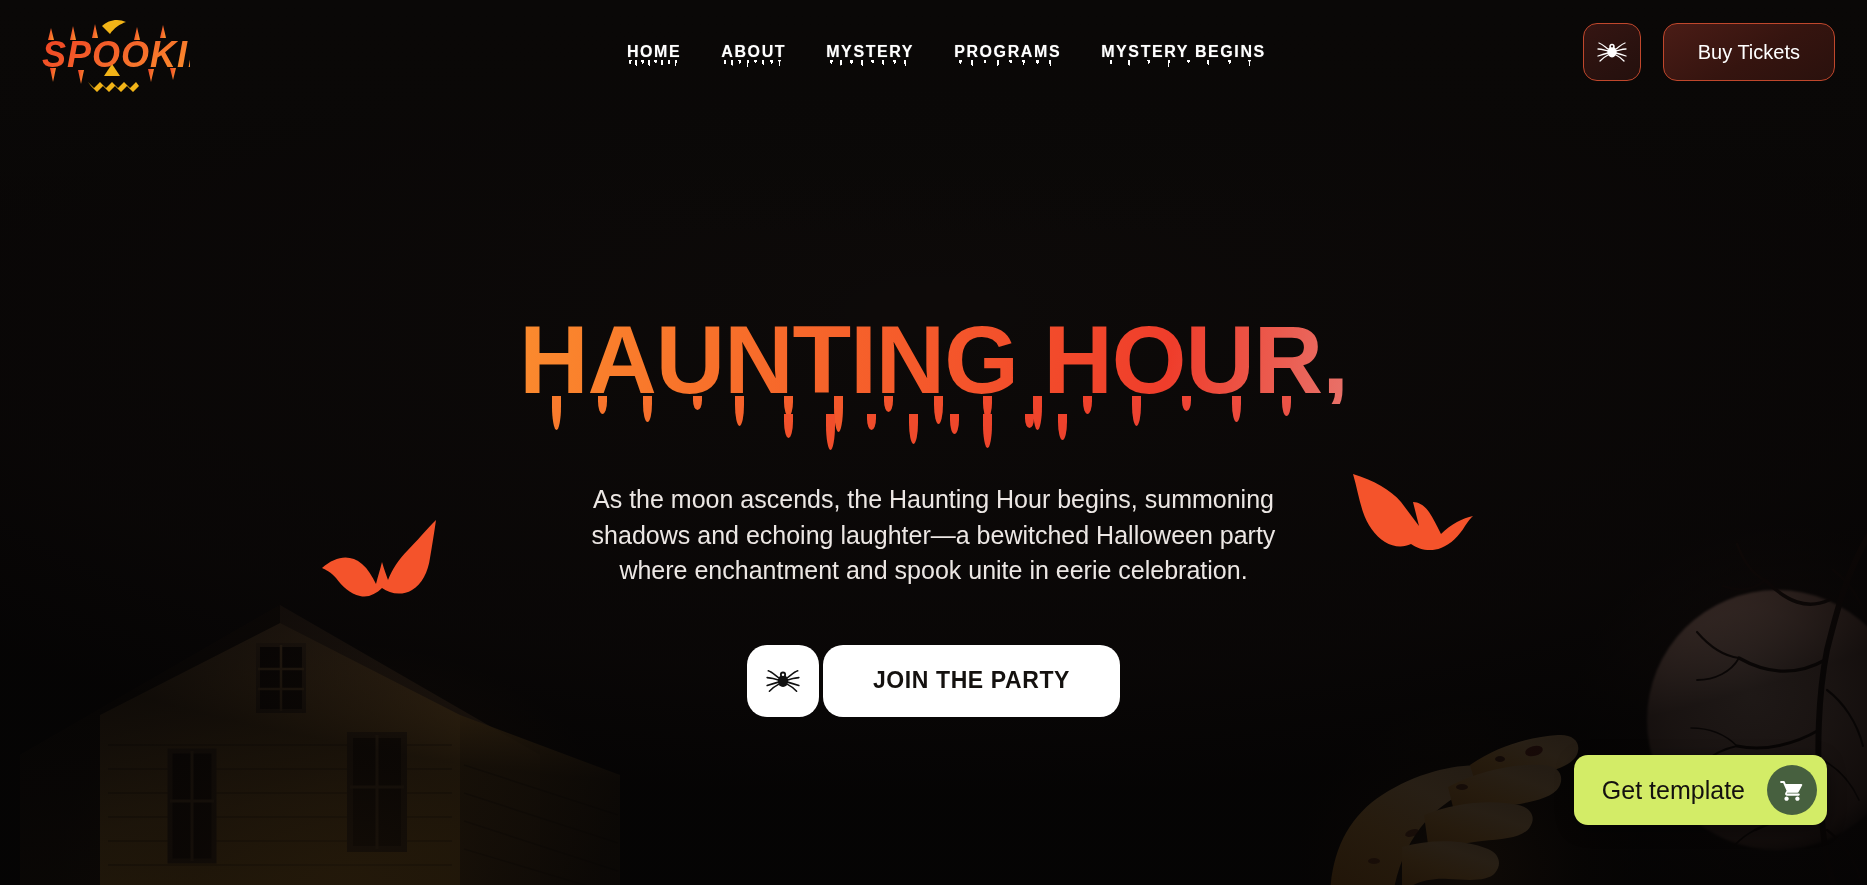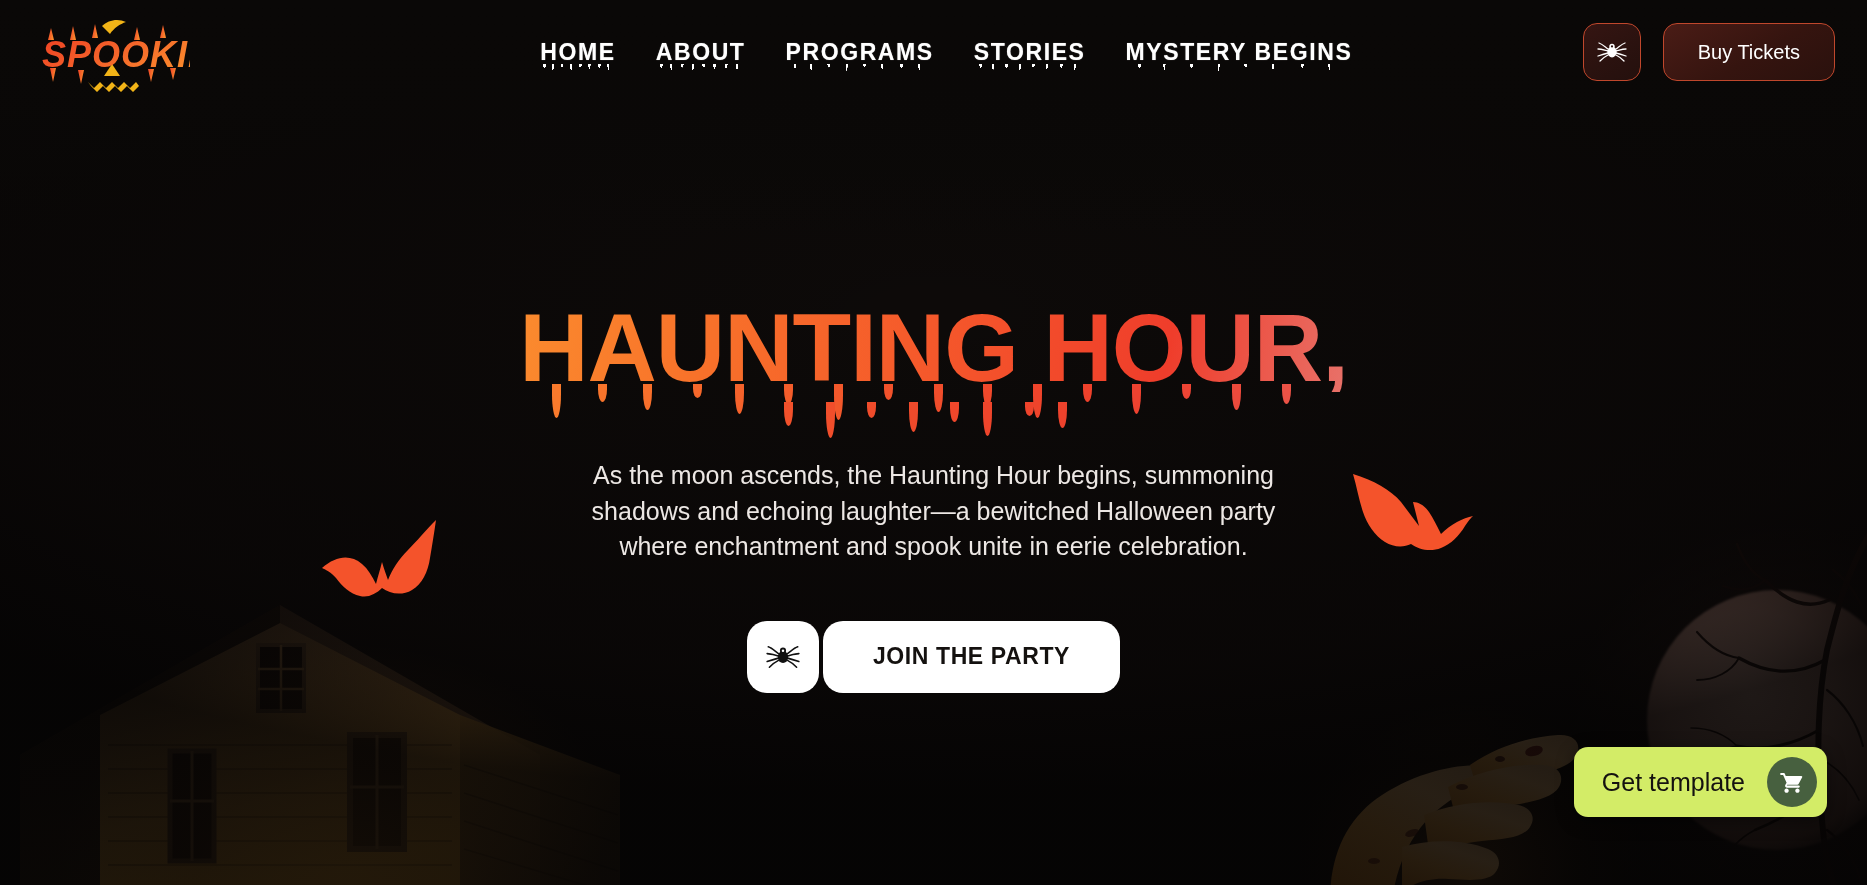--- a/index.html
+++ b/index.html
@@ -83,21 +83,21 @@
 
   .nav {
     flex:1 1 auto;
     display:flex; align-items:center; justify-content:center;
     gap:40px;
     margin-left:120px;
   }
   .nav-link {
     position:relative;
     color:#fff;
-    font-size:23px;
+    font-size:16px;
     font-weight:bold;
     letter-spacing:1.6px;
     text-decoration:none;
     white-space:nowrap;
     cursor:pointer;
     line-height:1;
     text-shadow:0 0 1px rgba(255,255,255,.5);
   }
   
   .nav-link::after {
@@ -148,21 +148,21 @@
     padding-top:300px;
   }
 
   .hero-title {
     text-align:center;
     font-family:"Liberation Sans", sans-serif;
     font-weight:bold;
     font-size:96px;
     line-height:.92;
     letter-spacing:-1px;
-    margin:4px;
+    margin:16px;
     position:relative;
   }
   .hero-line { position:relative; display:block; }
   .hero-line span.txt {
     background:linear-gradient(100deg, #fb8b2e 0%, #f8722a 22%, #f4532b 55%, #ef3d2b 78%, #e8726a 100%);
     -webkit-background-clip:text;
     background-clip:text;
     color:transparent;
     display:inline-block;
   }
@@ -210,21 +210,21 @@
     white-space:nowrap;
   }
 
   
   .bat { position:absolute; z-index:32; }
   .bat-left  { left:320px; top:514px; width:120px; height:96px; }
   .bat-right { left:1345px; top:468px; width:128px; height:100px; }
 
   
   .get-template {
-    position:absolute; right:40px; bottom:68px;
+    position:absolute; right:40px; bottom:60px;
     height:70px;
     background:#d3ec67;
     border-radius:14px;
     display:flex; align-items:center;
     padding:0 10px 0 28px;
     gap:22px;
     z-index:60;
     cursor:pointer;
     box-shadow:0 4px 18px rgba(0,0,0,.45);
   }
@@ -403,22 +403,22 @@
           <path d="M38 58 L41 72 L44 58 Z"></path>
           <path d="M108 57 L111 70 L114 57 Z"></path>
           <path d="M130 56 L133 68 L136 56 Z"></path>
         </g>
       </svg>
     </div>
 
     <nav class="nav">
       <a class="nav-link" href="#">HOME</a>
       <a class="nav-link" href="#">ABOUT</a>
+      <a class="nav-link" href="#">MYSTERY</a>
       <a class="nav-link" href="#">PROGRAMS</a>
-      <a class="nav-link" href="#">STORIES</a>
       <a class="nav-link" href="#">MYSTERY BEGINS</a>
     </nav>
 
     <div class="header-actions">
       <div class="icon-btn">
         <svg width="30" height="26" viewBox="0 0 30 26">
           <g stroke="#fff" stroke-width="1.3" fill="none" stroke-linecap="round">
             <path d="M11 10 C7 7 5 5 2 4"></path>
             <path d="M11 12 C7 11 4 10 1 10"></path>
             <path d="M11 14 C7 15 4 16 1 17"></path>

